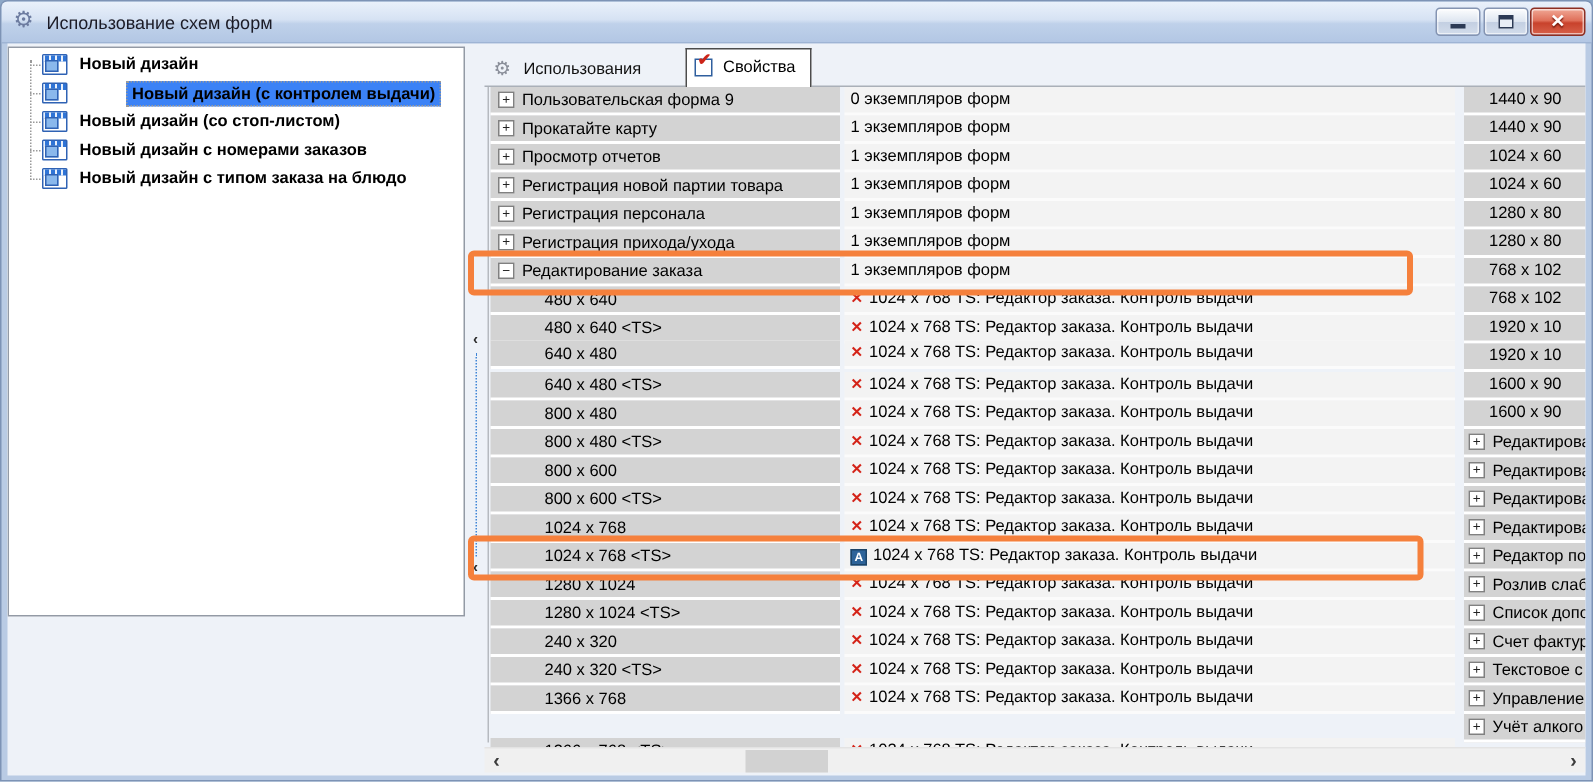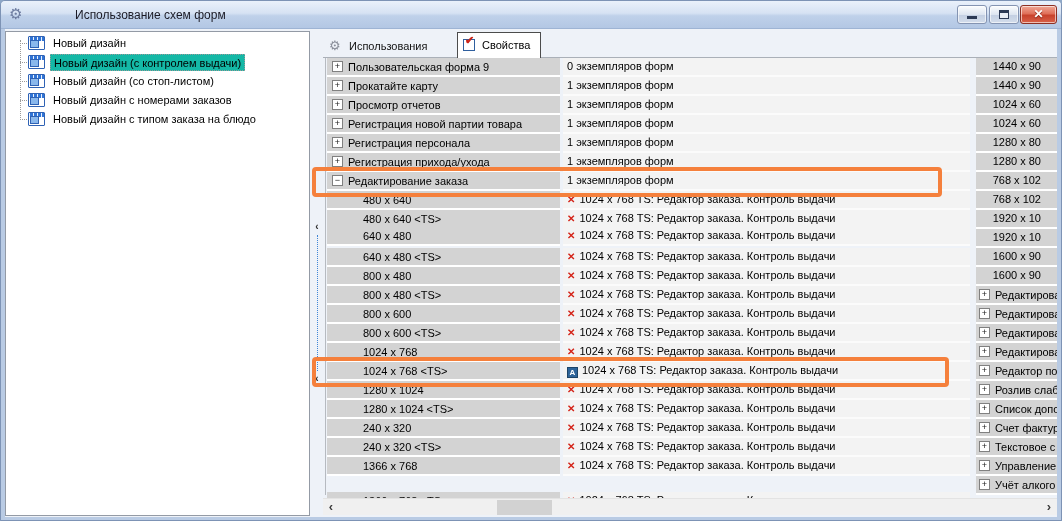--- a/index.html
+++ b/index.html
@@ -6,46 +6,46 @@
   html,body { width:1062px; height:521px; }
   body { font-family:"Liberation Sans", sans-serif; font-size:11px; color:#000; background:#8ea8c8; }
   .screen { position:relative; width:1062px; height:521px; background:#b9cbe4; overflow:hidden;
             border-radius:5px 5px 0 0; border:1px solid #7d93b5; }
 
   
   .titlebar { position:absolute; left:0; top:0; width:1062px; height:28px;
               background:linear-gradient(#eaf1fb 0%, #d6e2f3 45%, #bfd1ea 55%, #b3c7e4 100%);
               border-bottom:1px solid #9eb4d4; }
   .title-icon { position:absolute; left:8px; top:5px; font-size:15px; line-height:16px; color:#6d7ca0; }
-  .title-text { position:absolute; left:30px; top:7px; font-size:12px; color:#1b1b26;margin-left:44px; }
+  .title-text { position:absolute; left:30px; top:7px; font-size:12px; color:#1b1b26; }
   .win-btn { position:absolute; top:4px; height:19px; border:1px solid #8494b2; border-radius:3px;
              background:linear-gradient(#fcfdfe, #dde5f0 50%, #c3cfe2 52%, #d3ddeb);
              text-align:center; cursor:default; box-shadow:inset 0 0 0 1px rgba(255,255,255,.6); }
   .btn-min { left:956px; width:30px; }
   .btn-max { left:988px; width:30px; }
   .btn-close { left:1019px; width:37px; border-color:#8d2f23;
              background:linear-gradient(#f0a896, #e0705a 45%, #c8422c 55%, #d8614a); }
   .glyph-min { display:inline-block; width:10px; height:3px; background:#2c3a55; margin-top:10px; }
   .glyph-max { display:inline-block; width:10px; height:9px; border:1px solid #2c3a55; border-top-width:3px; margin-top:4px; background:#e9eef6; }
   .glyph-close { color:#fff; font-weight:bold; font-size:12px; line-height:17px; text-shadow:0 1px 1px #7c1d10; }
 
   
   .inner { position:absolute; left:4px; top:28px; width:1052px; height:488px; background:#eef2f8; overflow:hidden; }
 
   
-  .left-panel { position:absolute; left:0; top:2px; width:305px; height:485px; background:#fff; border:1px solid #939aa5; }
+  .left-panel { position:absolute; left:0; top:2px; width:305px; height:380px; background:#fff; border:1px solid #939aa5;font-weight:bold; }
   .tree-line { position:absolute; left:14px; top:8px; width:1px; height:80px; border-left:1px dotted #9a9a9a; }
   .tree-item { position:absolute; left:0; width:300px; height:19px; line-height:19px; white-space:nowrap; cursor:default; }
   .tree-stub { position:absolute; left:14px; top:9px; width:7px; height:1px; border-top:1px dotted #9a9a9a; }
   .form-icon { position:absolute; left:22px; top:2px; width:17px; height:14px; background:#fff; border:1px solid #2f62b4; border-radius:1px; }
   .form-icon::before { content:""; position:absolute; left:0; top:0; right:0; height:4px; background:#2f74d6;
                        background-image:repeating-linear-gradient(90deg, rgba(255,255,255,.9) 0 1px, transparent 1px 4px); }
   .form-icon::after { content:""; position:absolute; left:1px; bottom:1px; width:7px; height:6px; background:#8ab8ec; border:1px solid #2f62b4; }
   .tree-label { position:absolute; left:44px; top:1px; height:17px; line-height:17px; padding:0 3px; }
-  .tree-item.selected .tree-label { background:#14b8a6; border:1px dotted #9a9a9a; }
+  .tree-item.selected .tree-label { background:#3b82f6; border:1px dotted #9a9a9a;margin-left:34px; }
 
   
   .splitter-arrow { position:absolute; width:10px; height:13px; font-size:10px; font-weight:bold; line-height:12px;
                     color:#2b2b2b; text-align:center; cursor:pointer; }
   .splitter-dots { position:absolute; left:312px; top:206px; height:136px; width:1px; border-left:1px dotted #3f85d6; }
 
   
   .tabline { position:absolute; left:318px; top:28px; width:734px; height:1px; background:#aab0b8; }
   .tab { position:absolute; cursor:pointer; white-space:nowrap; }
   .tab-inactive { left:322px; top:6px; height:22px; line-height:22px; padding-left:22px; color:#111; }

